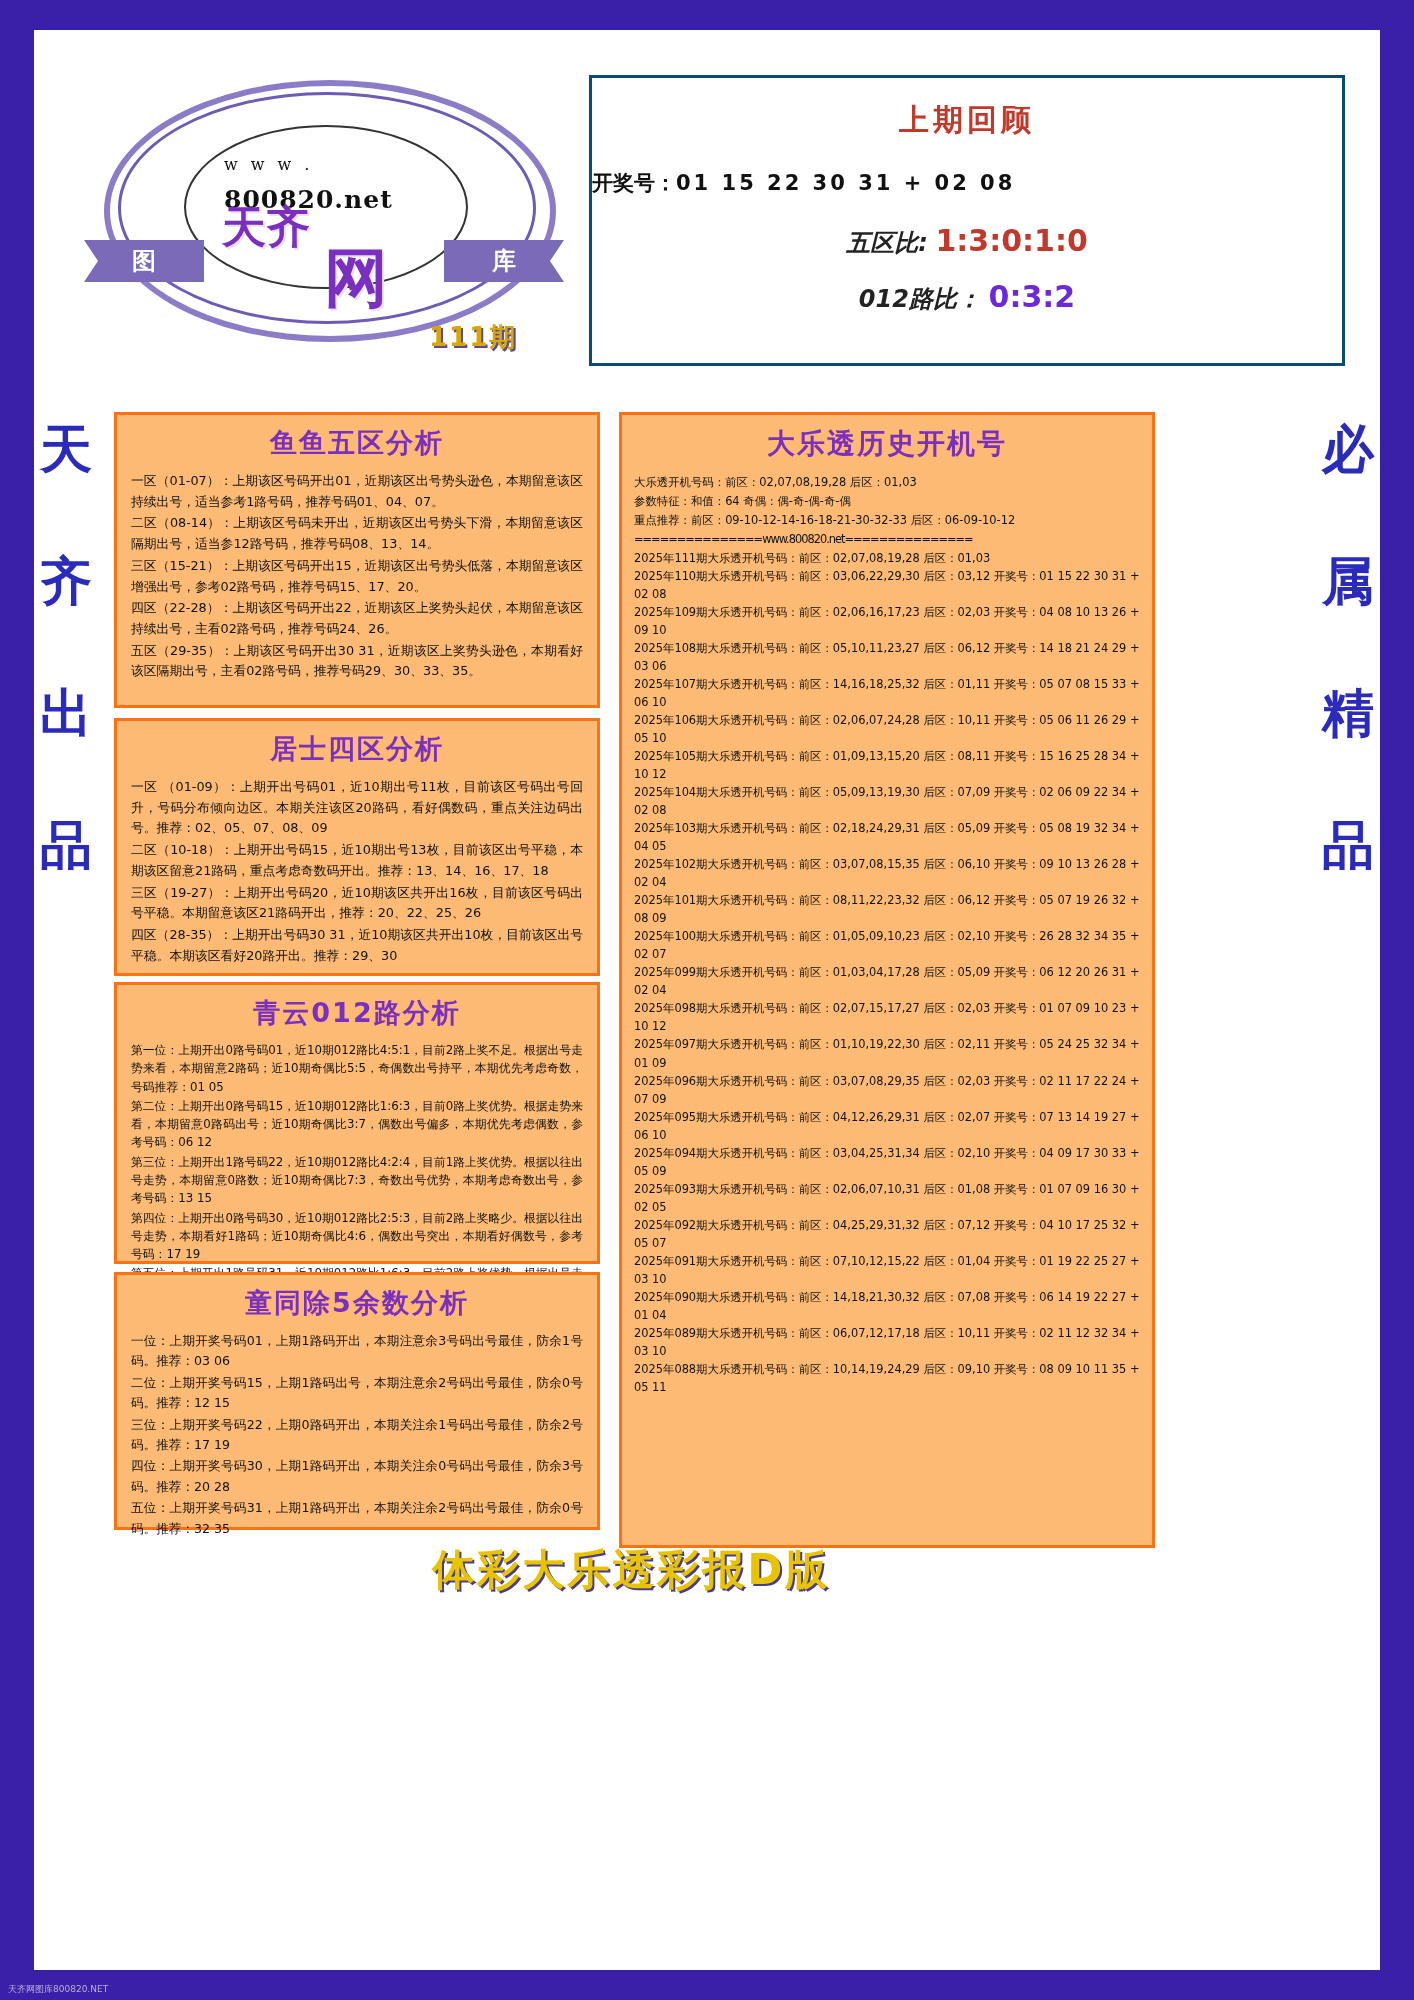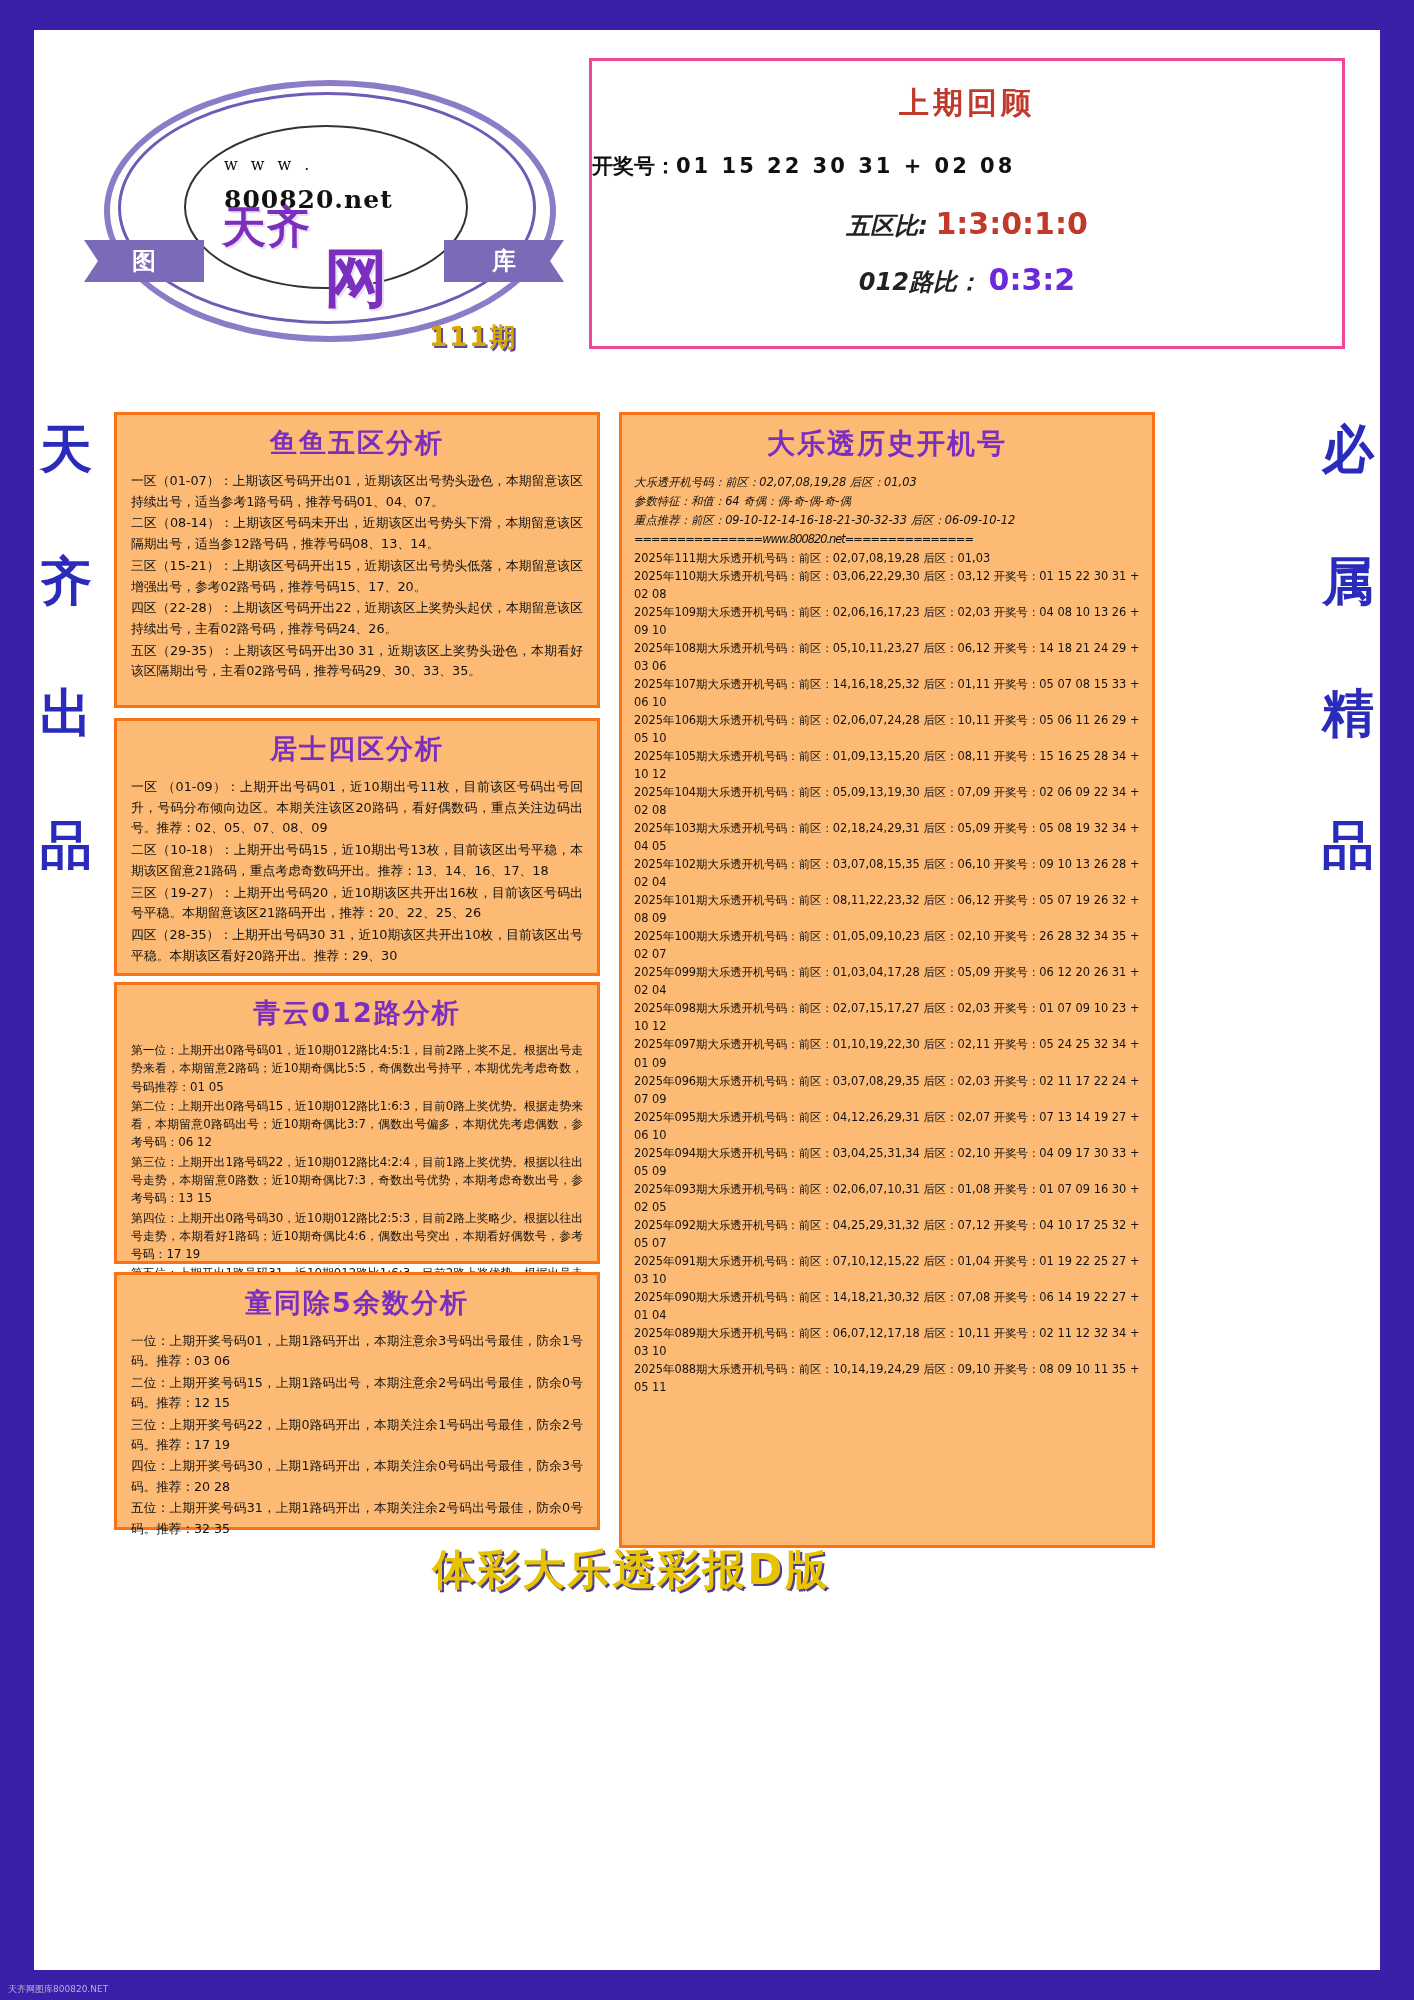--- a/index.html
+++ b/index.html
@@ -27,21 +27,21 @@
   .www{position:absolute;left:150px;top:105px;font-family:"DejaVu Serif","Liberation Serif",serif;font-size:16px;letter-spacing:4px;color:#111;}
   .dom{position:absolute;left:150px;top:135px;font-family:"DejaVu Serif","Liberation Serif",serif;font-size:25px;letter-spacing:1px;color:#111;font-weight:bold;}
   .tq1{position:absolute;left:148px;top:148px;font-size:44px;font-weight:bold;color:#7a2fbf;text-shadow:2px 2px 0 #e8e0f5;}
   .tq2{position:absolute;left:250px;top:185px;font-size:64px;font-weight:bold;color:#7a2fbf;text-shadow:2px 2px 0 #e8e0f5;}
   .ribbon{position:absolute;top:190px;height:42px;background:#7a6ab8;color:#fff;font-size:24px;font-weight:bold;display:flex;align-items:center;justify-content:center;}
   .ribbon.l{left:10px;width:120px;clip-path:polygon(0 0,100% 0,100% 100%,0 100%,14px 50%);}
   .ribbon.r{left:370px;width:120px;clip-path:polygon(0 0,100% 0,calc(100% - 14px) 50%,100% 100%,0 100%);}
   .issue{position:absolute;left:395px;top:290px;font-size:26px;font-weight:bold;color:#d8a800;text-shadow:2px 2px 0 #5a4a9a;letter-spacing:2px;}
 
   
-  .review{position:absolute;left:555px;top:28px;width:750px;height:285px;border:3px solid #ec4899;background:#fff;}
+  .review{position:absolute;left:555px;top:45px;width:750px;height:285px;border:3px solid #0c4a6e;background:#fff;}
   .review h2{margin:0;padding:22px 0 6px;text-align:center;font-size:30px;font-weight:bold;color:#c0392b;letter-spacing:4px;}
   .rrow{font-size:21px;color:#111;margin-top:22px;}
   .rrow .lab{font-weight:bold;}
   .rrow .num{color:#111;font-weight:bold;letter-spacing:3px;}
   .rrow2{font-size:24px;margin-top:26px;text-align:center;}
   .rrow2 .lab{font-weight:bold;font-style:italic;color:#222;}
   .rrow2 .val{color:#c0392b;font-weight:bold;font-size:30px;}
   .rrow3{font-size:24px;margin-top:20px;text-align:center;}
   .rrow3 .lab{font-weight:bold;font-style:italic;color:#222;}
   .rrow3 .val{color:#6d28d9;font-weight:bold;font-size:30px;margin-top:12px;}
@@ -64,21 +64,21 @@
   #p3{left:80px;top:952px;width:480px;height:276px;}
   #p4{left:80px;top:1242px;width:480px;height:252px;}
   #p1 .ptext,#p2 .ptext{font-size:12.8px;}
   #p3 .ptext{font-size:11.8px;line-height:1.55;}
   #p4 .ptext{font-size:12.6px;}
 
   
   #pr{left:585px;top:382px;width:530px;height:1130px;}
   #pr h3{font-size:28px;padding-top:10px;}
   .rtext{padding:4px 10px 6px 12px;font-size:11.4px;line-height:1.58;color:#111;}
-  .rtext .hdr{margin-bottom:1px;font-style:italic;}
+  .rtext .hdr{margin-bottom:1px;}
   .rtext .sep{letter-spacing:-1px;}
   .rtext .item{margin-bottom:0px;}
 
   
   .foot{position:absolute;left:80px;top:1512px;width:1035px;text-align:center;}
   .foot .t{font-size:42px;font-weight:bold;letter-spacing:3px;
       background:linear-gradient(#ffe97a,#d8b400);-webkit-background-clip:text;background-clip:text;color:#e8c400;
       text-shadow:2px 2px 0 #4a3a96;}
   .watermark{position:absolute;left:8px;bottom:4px;font-size:9px;color:#b9b0d8;}
 </style>

